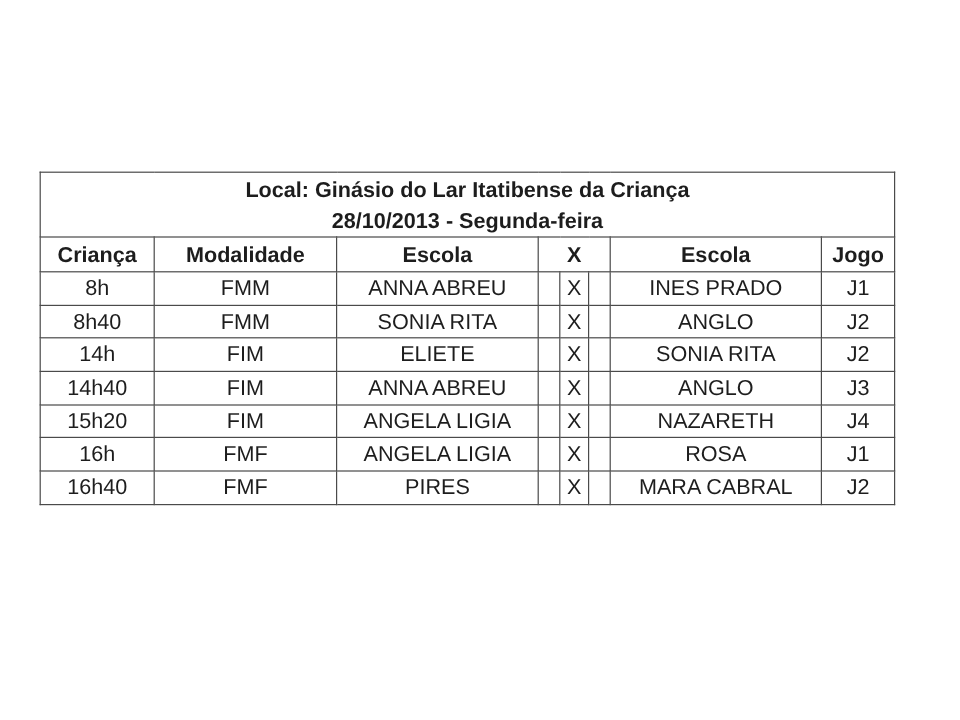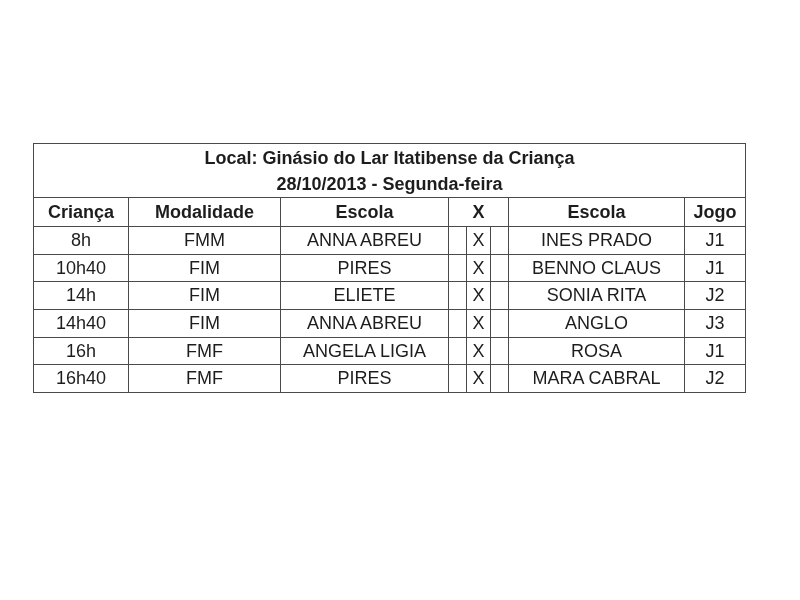--- a/index.html
+++ b/index.html
@@ -83,48 +83,58 @@
         <td>8h</td>
         <td>FMM</td>
         <td>ANNA ABREU</td>
         <td></td>
         <td>X</td>
         <td></td>
         <td>INES PRADO</td>
         <td>J1</td>
       </tr>
       <tr class="data-row">
-        <td>10h40</td>
-        <td>FIM</td>
-        <td>PIRES</td>
+        <td>8h40</td>
+        <td>FMM</td>
+        <td>SONIA RITA</td>
         <td></td>
         <td>X</td>
         <td></td>
-        <td>BENNO CLAUS</td>
-        <td>J1</td>
+        <td>ANGLO</td>
+        <td>J2</td>
       </tr>
       <tr class="data-row">
         <td>14h</td>
         <td>FIM</td>
         <td>ELIETE</td>
         <td></td>
         <td>X</td>
         <td></td>
         <td>SONIA RITA</td>
         <td>J2</td>
       </tr>
       <tr class="data-row">
         <td>14h40</td>
         <td>FIM</td>
         <td>ANNA ABREU</td>
         <td></td>
         <td>X</td>
         <td></td>
         <td>ANGLO</td>
         <td>J3</td>
+      </tr>
+      <tr class="data-row">
+        <td>15h20</td>
+        <td>FIM</td>
+        <td>ANGELA LIGIA</td>
+        <td></td>
+        <td>X</td>
+        <td></td>
+        <td>NAZARETH</td>
+        <td>J4</td>
       </tr>
       <tr class="data-row">
         <td>16h</td>
         <td>FMF</td>
         <td>ANGELA LIGIA</td>
         <td></td>
         <td>X</td>
         <td></td>
         <td>ROSA</td>
         <td>J1</td>

